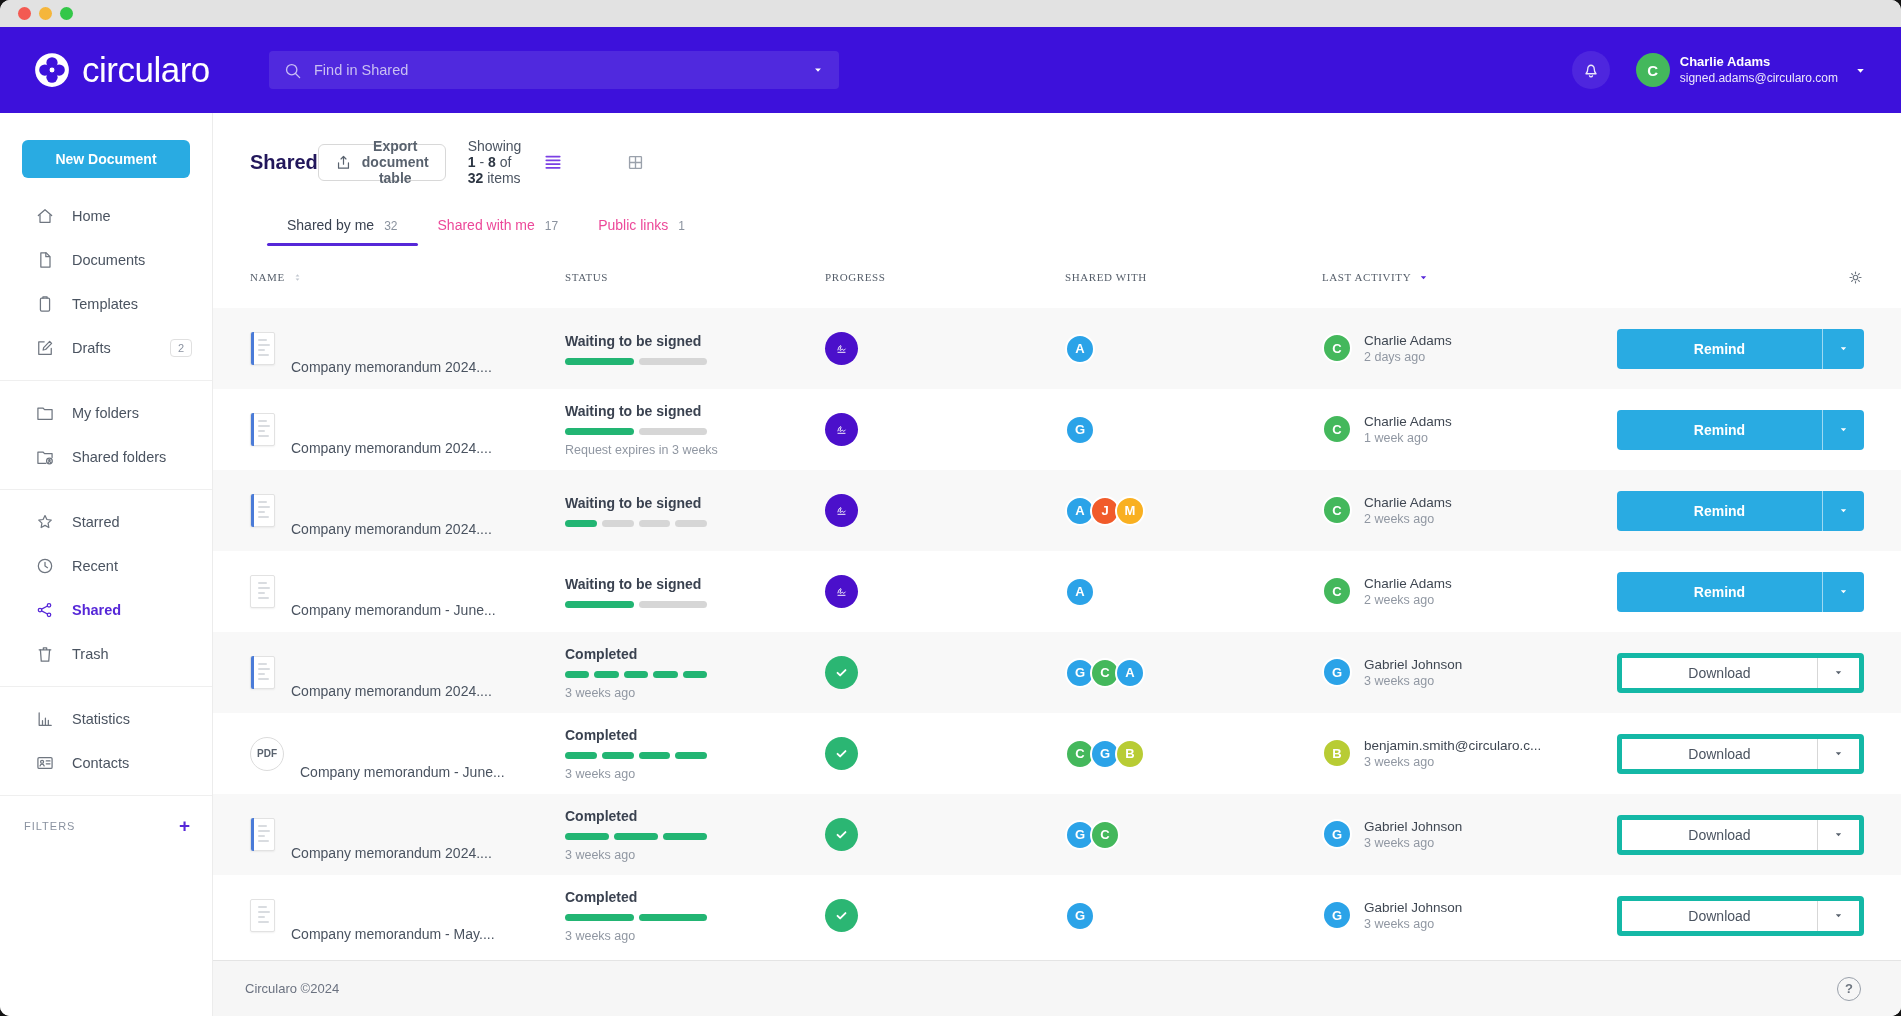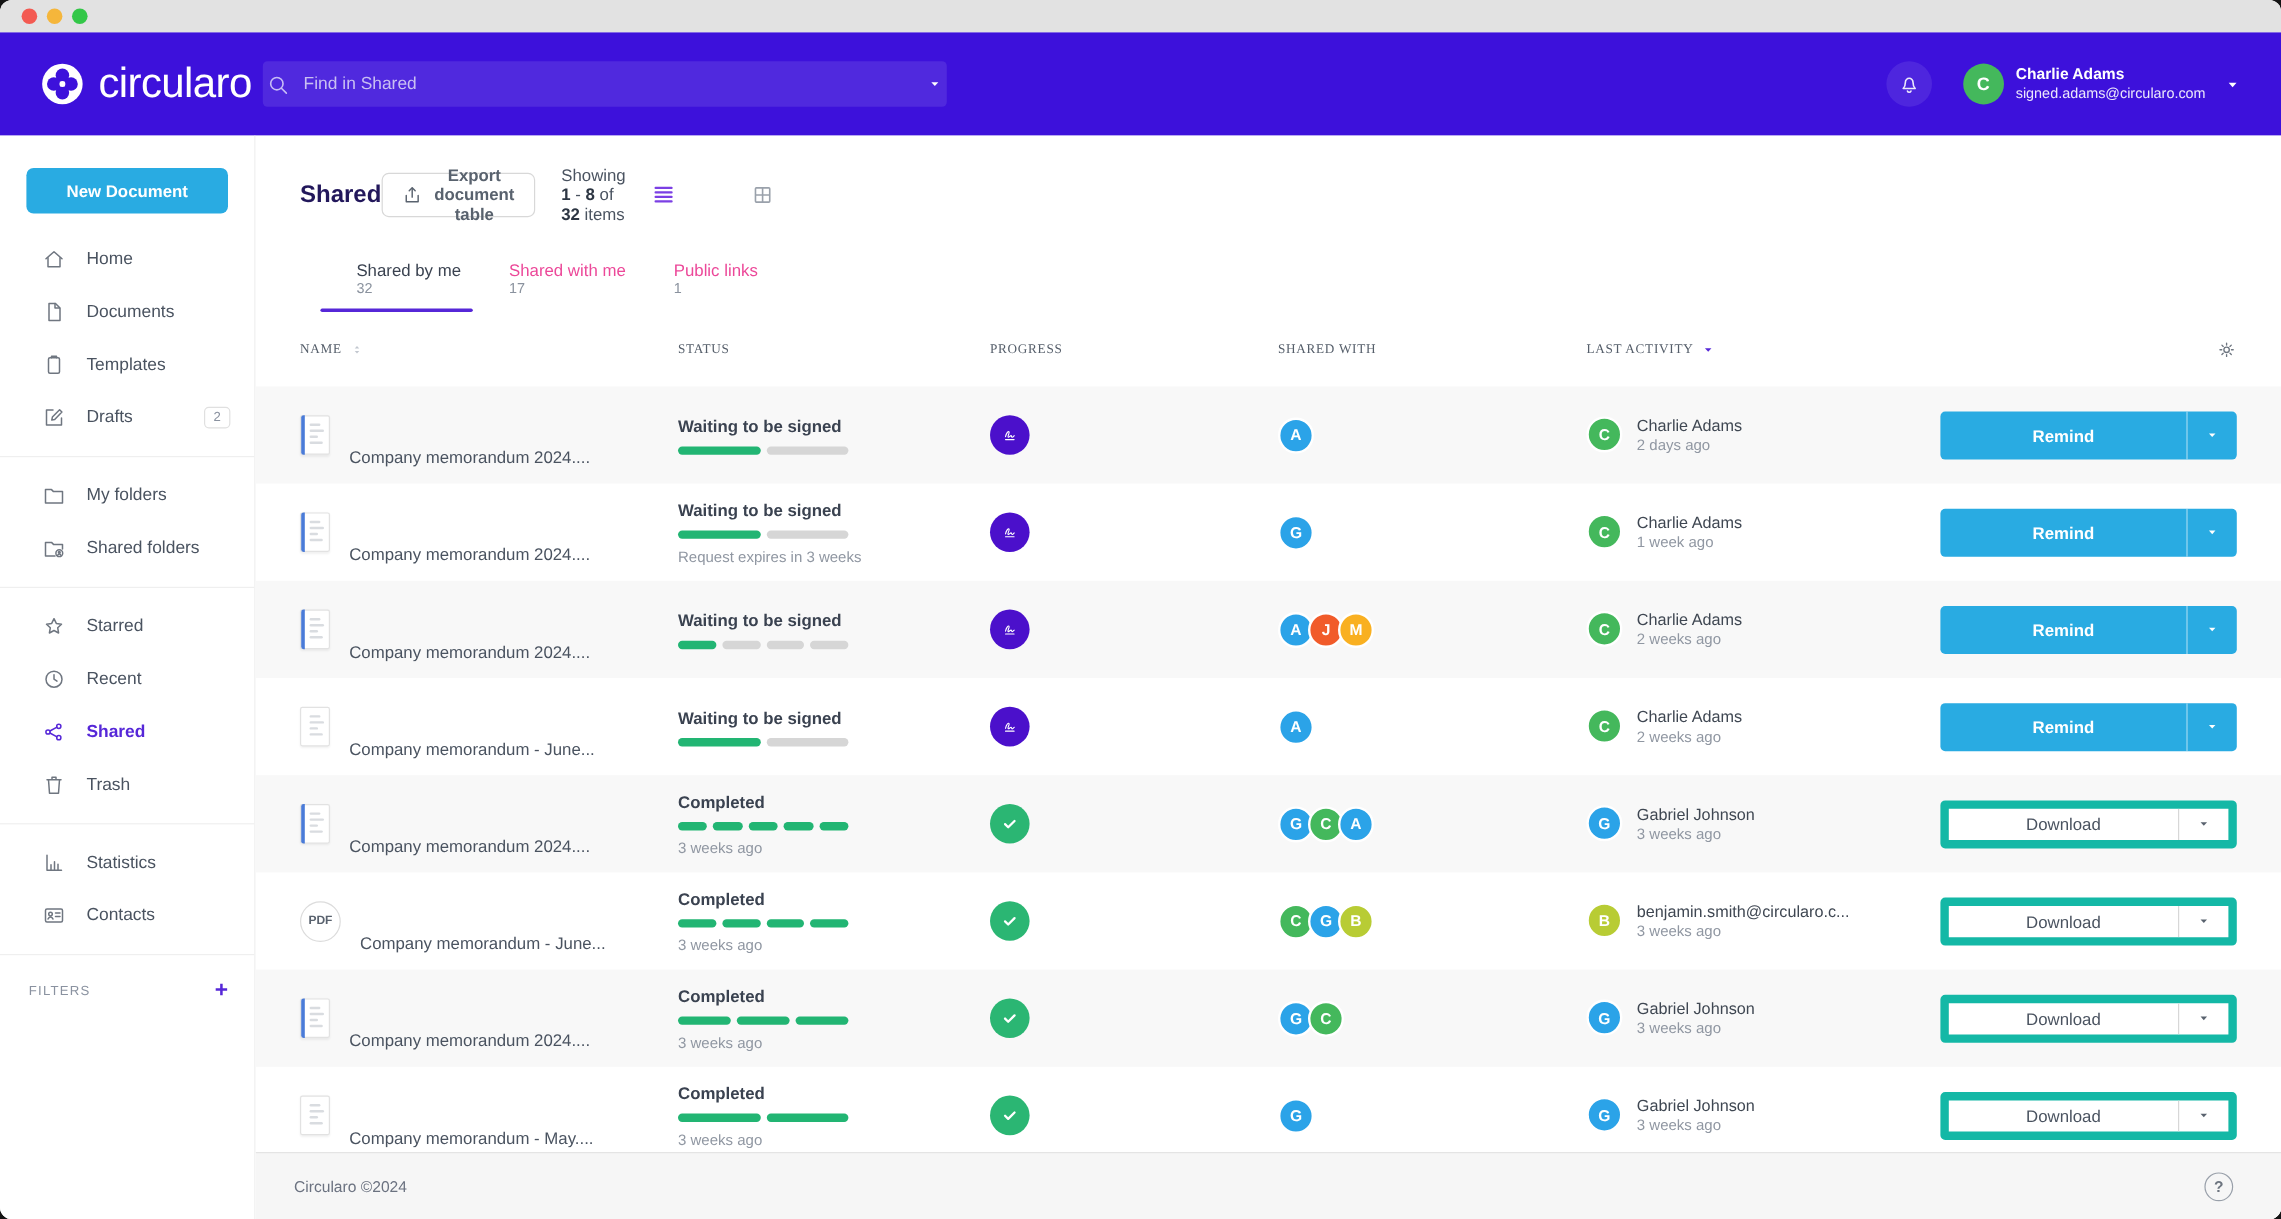--- a/index.html
+++ b/index.html
@@ -8,22 +8,22 @@
 
   
   .titlebar { height:27px; background:#e2e2e2; display:flex; align-items:center; padding-left:18px; gap:8px; }
   .tl { width:13px; height:13px; border-radius:50%; display:inline-block; }
   .tl.red{ background:#f35a52; } .tl.yellow{ background:#f5b63b; } .tl.green{ background:#33c748; }
 
   
   .topbar { height:86px; background:#3d11db; display:flex; align-items:center; padding:0 34px; }
   .brand { display:flex; align-items:center; gap:12px; min-width:185px; }
   .brand-name { color:#fff; font-size:35px; font-weight:normal; letter-spacing:-0.5px; }
-  .search { width:570px; height:38px; background:rgba(255,255,255,.10); border-radius:4px;
-            display:flex; align-items:center; padding:0 3px; cursor:text; }
+  .search { margin-left:50px; width:570px; height:38px; background:rgba(255,255,255,.10); border-radius:4px;
+            display:flex; align-items:center; padding:0 14px; cursor:text; }
   .search .icn svg{ display:block; }
   .s-ph { color:#c9bff2; font-size:14.5px; margin-left:12px; flex:1; }
   .s-caret { display:flex; align-items:center; }
   .top-right { margin-left:auto; display:flex; align-items:center; gap:26px; }
   .bell { width:38px; height:38px; border-radius:50%; background:rgba(255,255,255,.09); display:flex; align-items:center; justify-content:center; cursor:pointer; }
   .user { display:flex; align-items:center; gap:10px; cursor:pointer; }
   .avatar { border-radius:50%; color:#fff; font-weight:bold; display:inline-flex; align-items:center; justify-content:center; }
   .avatar.lg { width:34px; height:34px; font-size:15px; }
   .avatar.sm { width:30px; height:30px; font-size:13px; border:2px solid #fff; }
   .user-text { display:flex; flex-direction:column; line-height:1.25; }
@@ -55,21 +55,21 @@
   .head-right { margin-left:auto; display:flex; align-items:center; gap:22px; }
   .export { height:37px; border:1px solid #d8d8d8; background:#fff; border-radius:6px; display:flex; align-items:center; gap:10px;
             padding:0 16px; font-family:inherit; font-size:14px; font-weight:bold; color:#59626e; cursor:pointer; }
   .showing { font-size:14px; color:#4a5360; }
   .showing b { color:#2d3643; }
   .view-btn { display:flex; align-items:center; cursor:pointer; }
   .view-btn.list { color:#7b3fe4; }
   .view-btn.grid { color:#9aa1ab; margin-left:4px; }
 
   .tabs { display:flex; padding:0 0 0 17px; margin:34px 37px 0 37px; }
-  .tab { display:flex; align-items:baseline; padding:0 20px 13px 20px; cursor:pointer; position:relative;flex-direction:column; }
+  .tab { display:flex; align-items:baseline; padding:0 20px 13px 20px; cursor:pointer; position:relative; }
   .tab-label { font-size:14px; color:#ec4899; }
   .tab-count { font-size:12px; color:#8a929e; margin-left:10px; }
   .tab.active .tab-label { color:#3a4250; }
   .tab.active::after { content:''; position:absolute; left:0; right:0; bottom:0; height:3px; background:#5627d8; border-radius:2px; }
 
   .grid { display:grid; grid-template-columns:315px 260px 240px 257px 278px minmax(0,1fr); padding:0 37px; }
   .thead { height:62px; align-items:center; }
   .th { font-size:11px; letter-spacing:.6px; color:#555e6a; display:flex; align-items:center; gap:6px;font-family:Liberation Serif, serif; }
   .th-gear { justify-content:flex-end; color:#6e7680; cursor:pointer; }
 
@@ -107,21 +107,21 @@
   .act-name { font-size:13.5px; color:#3f4752; white-space:nowrap; overflow:hidden; }
   .act-time { font-size:12.5px; color:#9097a2; }
 
   .action-cell { justify-content:flex-end; }
   .action { width:247px; height:40px; border-radius:4px; display:flex; overflow:hidden; cursor:pointer; }
   .action-label { flex:1; display:flex; align-items:center; justify-content:center; font-size:14px; }
   .action-caret { width:42px; display:flex; align-items:center; justify-content:center; }
   .action.primary { background:#29abe2; }
   .action.primary .action-label { color:#fff; font-weight:bold; }
   .action.primary .action-caret { border-left:1px solid rgba(255,255,255,.55); color:#fff; }
-  .action.secondary { background:#fff; border:7px solid #14b8a6; }
+  .action.secondary { background:#fff; border:5px solid #14b8a6; }
   .action.secondary .action-label { color:#4a5360; }
   .action.secondary .action-caret { border-left:1px solid #d7d7d7; color:#59626e; }
 
   .footer { position:absolute; left:0; right:0; bottom:0; height:56px; background:#f6f6f6; border-top:1px solid #e4e4e4;
             display:flex; align-items:center; padding:0 40px 0 32px; z-index:5; }
   .copyright { font-size:13px; color:#6b7280; }
   .help { margin-left:auto; width:24px; height:24px; border-radius:50%; border:1.5px solid #99a0aa; color:#6e7680;
           font-size:13px; font-weight:bold; display:flex; align-items:center; justify-content:center; cursor:pointer; }
 
   .icn { display:inline-flex; align-items:center; justify-content:center; }

